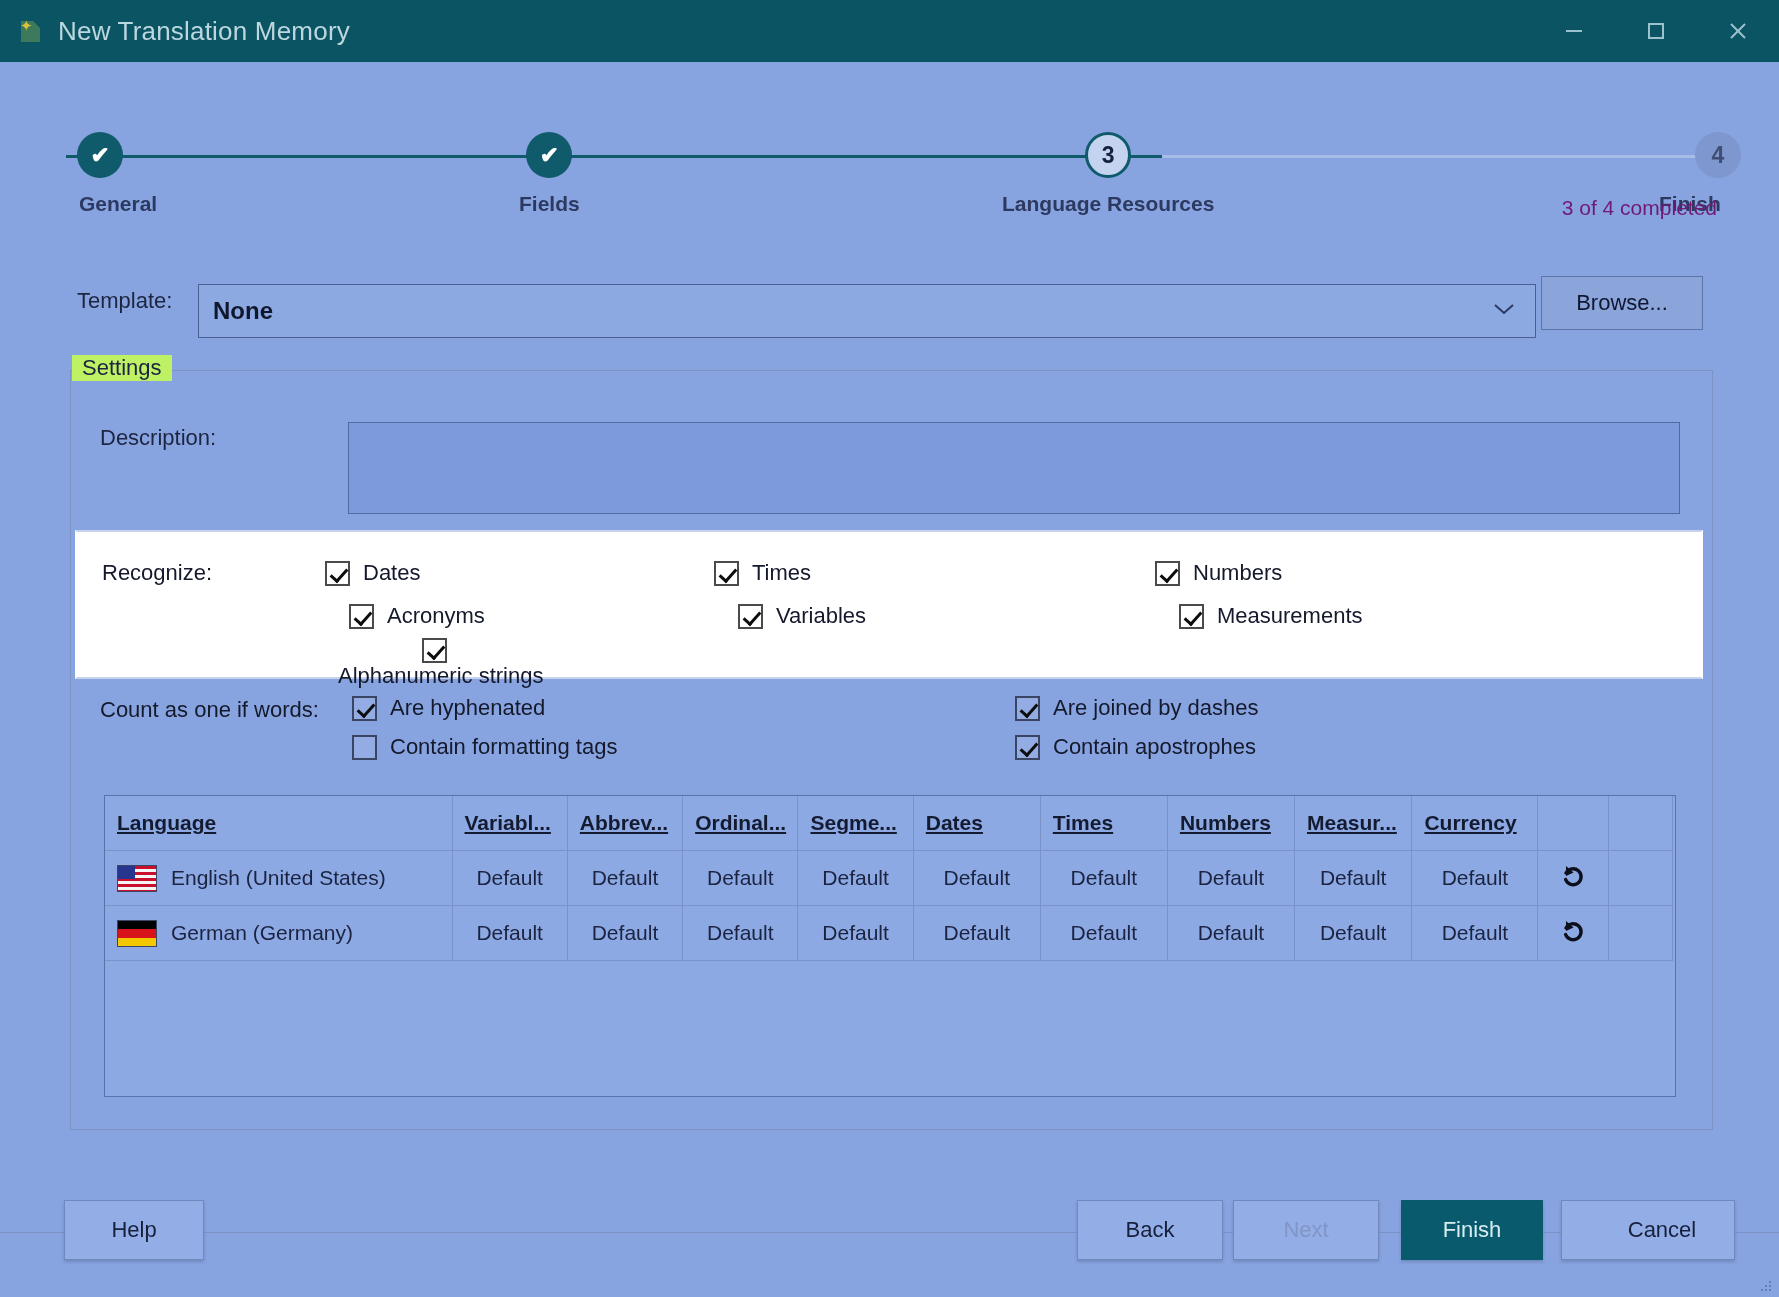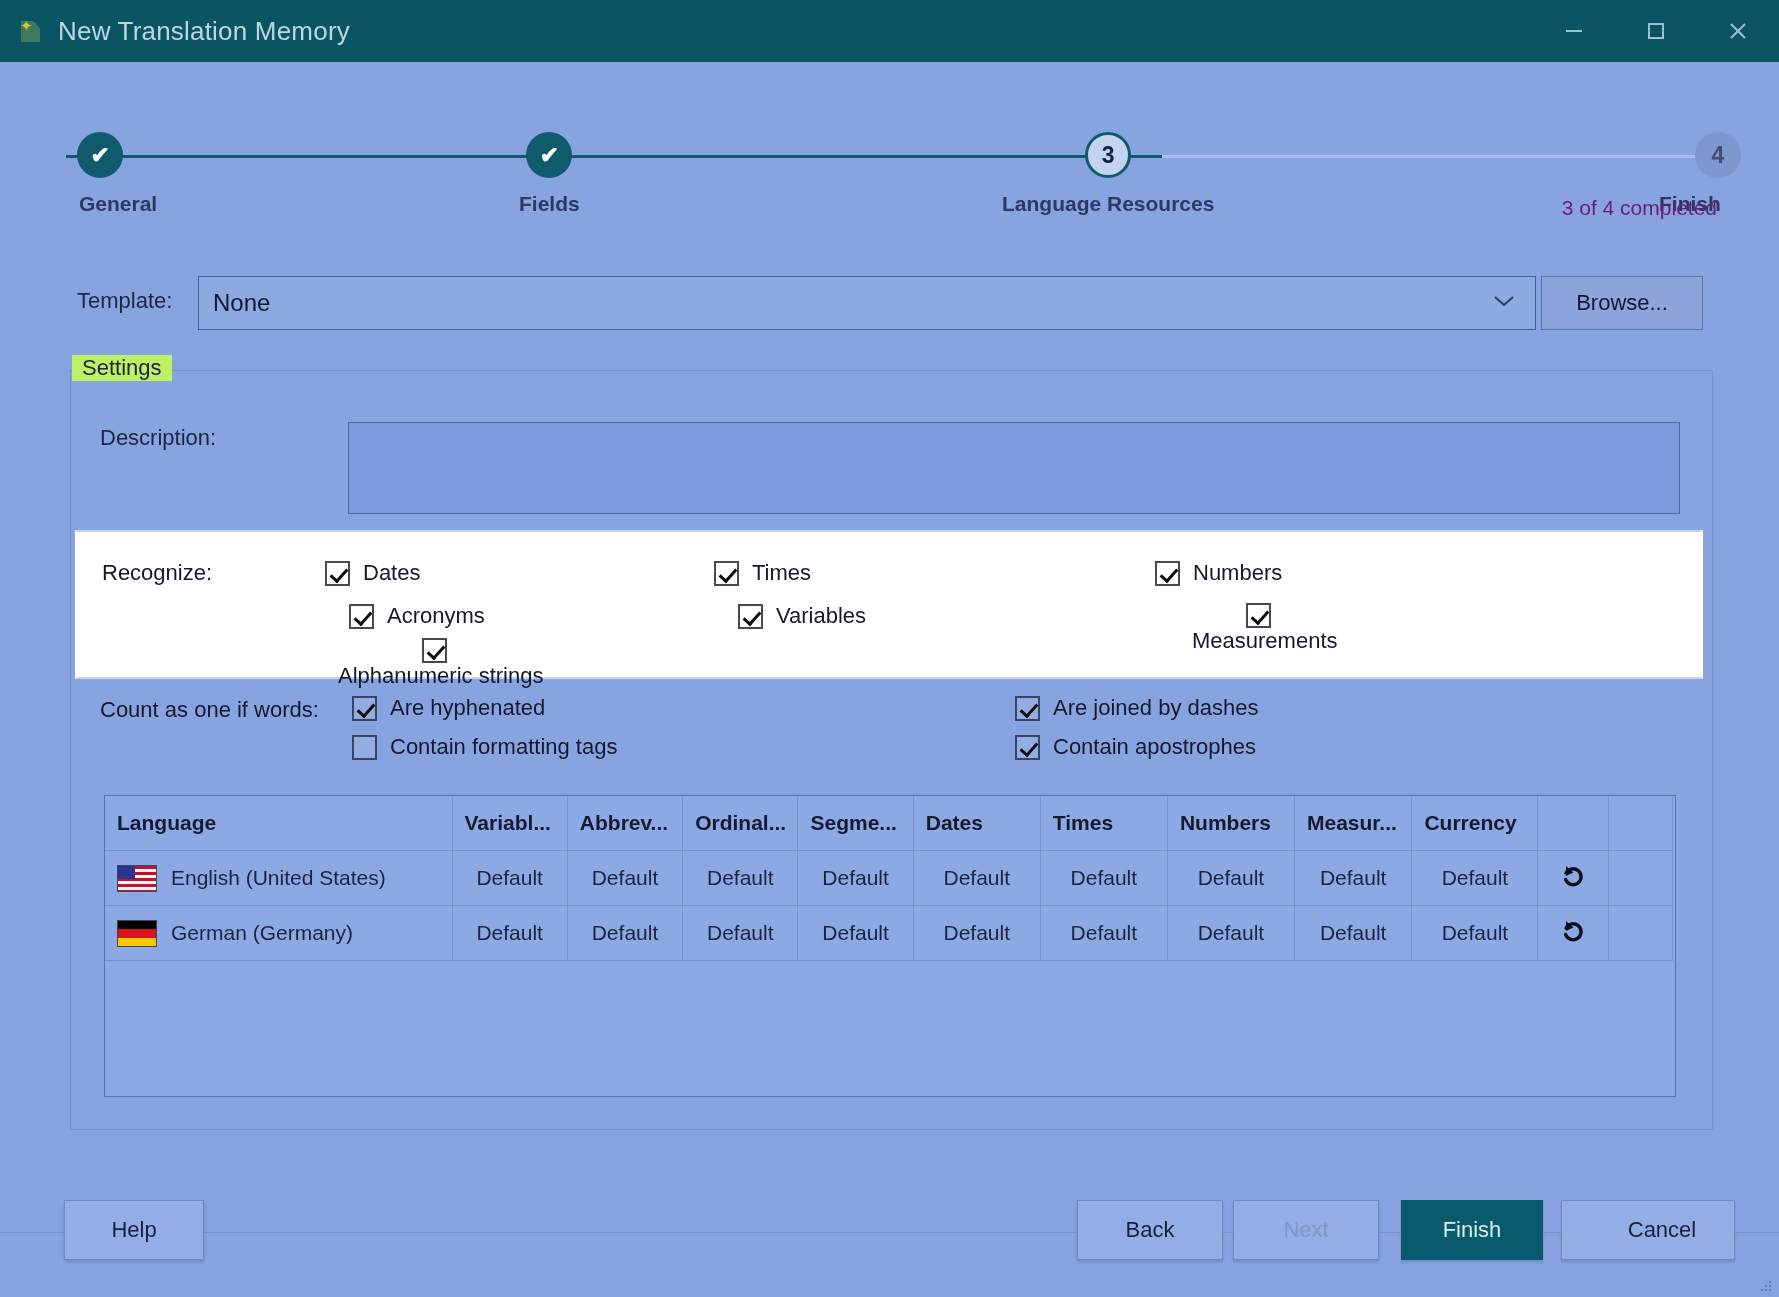--- a/index.html
+++ b/index.html
@@ -152,26 +152,27 @@
     height: 60px;
   }
   #template-label {
     position: absolute;
     left: 77px; top: 12px;
     font-size: 22px;
     color: #1d2540;
   }
   #template-combo {
     position: absolute;
-    left: 198px; top: 0px;
+    left: 198px; top: 8px;
     width: 1336px; height: 52px;
     background: #8ca9e2;
     border: 1px solid #4a5f92;
     display: flex;
     align-items: center;
+    font-weight: bold;
   }
   #template-value {
     margin-left: 14px;
     font-size: 24px;
     color: #10182e;
   }
   #template-arrow {
     margin-left: auto;
     margin-right: 18px;
     color: #2b3962;
@@ -306,20 +307,21 @@
     font-size: 21px;
     font-weight: bold;
     color: #141b31;
     text-align: left;
     padding-left: 12px;
     border-right: 1px solid #7b92c8;
     border-bottom: 1px solid #7b92c8;
     background: #8ca9e4;
     white-space: nowrap;
     overflow: hidden;
+    text-decoration: underline;
   }
   table.langtable td {
     height: 54px;
     font-size: 21px;
     color: #1b2340;
     border-right: 1px solid #7b92c8;
     border-bottom: 1px solid #7b92c8;
     padding: 0 12px;
     white-space: nowrap;
     overflow: hidden;
@@ -496,21 +498,21 @@
   </div>
   <div class="chk-row rrow1" id="rc2b" style="left:637px;">
     <span class="chkbox checked"></span>
     <span class="chk-label">Variables</span>
   </div>
 
   <div class="chk-row rrow0" id="rc3">
     <span class="chkbox checked"></span>
     <span class="chk-label">Numbers</span>
   </div>
-  <div class="chk-row rrow1" id="rc3b" style="left:1078px;flex-direction:column;">
+  <div class="chk-row rrow1" id="rc3b" style="left:1078px;">
     <span class="chkbox checked"></span>
     <span class="chk-label">Measurements</span>
   </div>
 </div>
 
 <div id="count-label">Count as one if words:</div>
 
 <div class="chk-row crow0" id="cc1">
   <span class="chkbox onblue checked"></span>
   <span class="chk-label">Are hyphenated</span>

